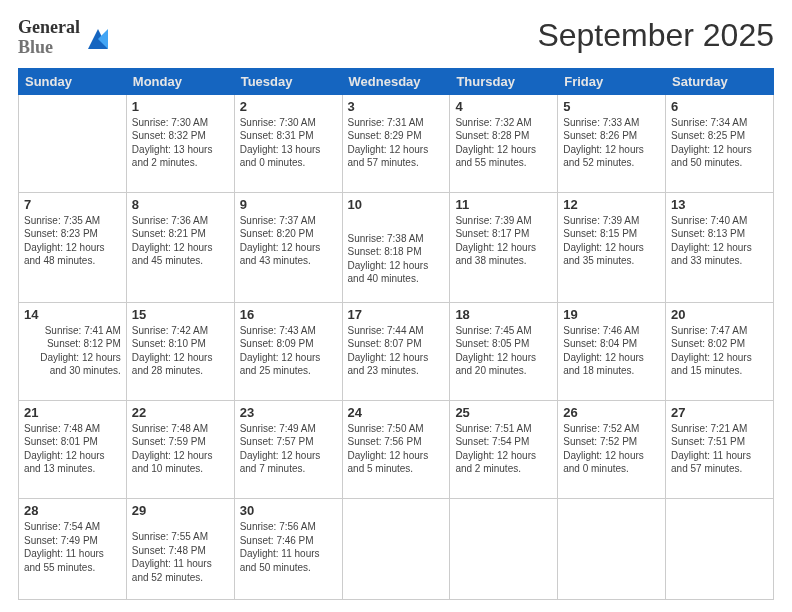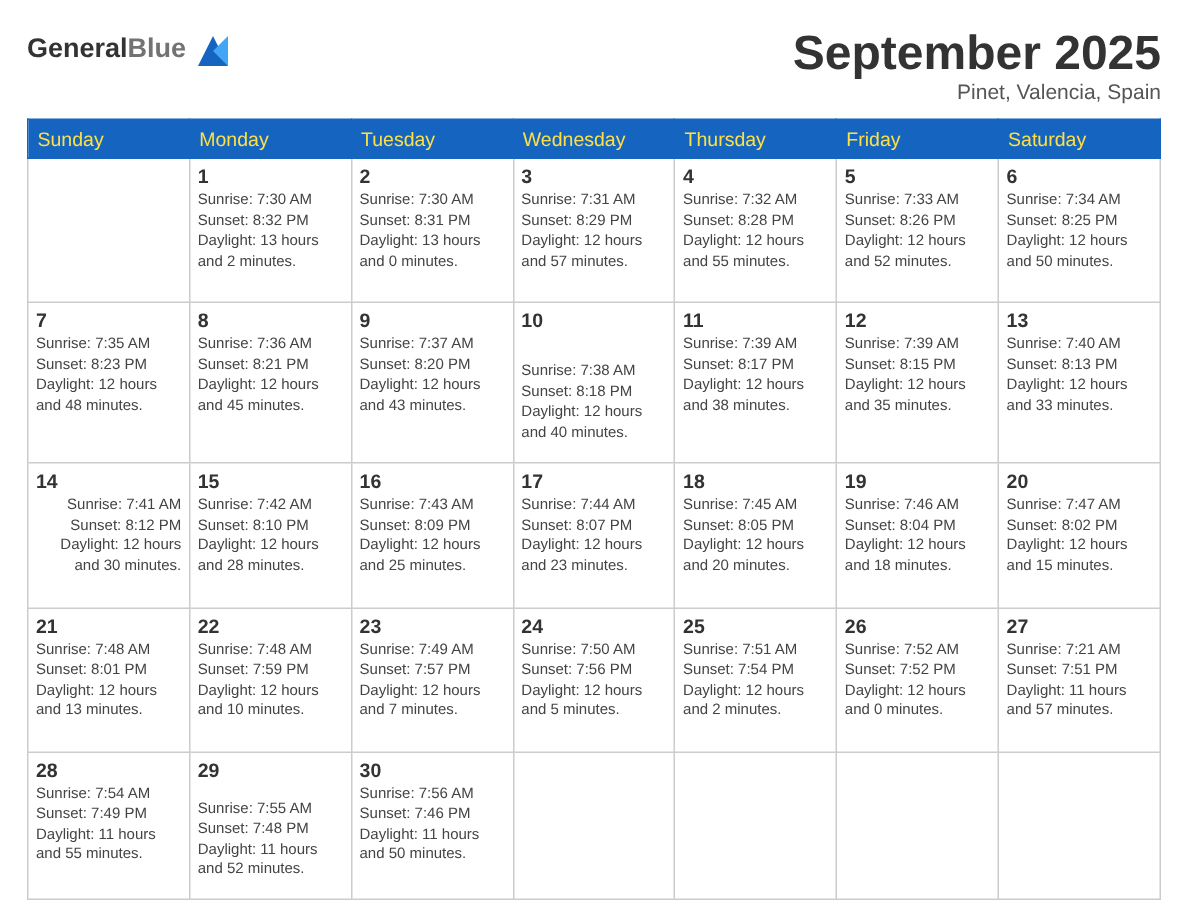--- a/index.html
+++ b/index.html
@@ -22,22 +22,23 @@
       justify-content: space-between;
       align-items: flex-start;
       margin-bottom: 10px;
     }
     .logo {
       display: flex;
       align-items: center;
     }
     .logo-text {
       display: flex;
-      flex-direction: row;
+      flex-direction: column;
       line-height: 1.1;
+      font-family: Liberation Serif, serif;
     }
     .logo-general {
       font-size: 18px;
       font-weight: bold;
       color: #333;
     }
     .logo-blue {
       font-size: 18px;
       font-weight: bold;
       color: #737373;
@@ -46,42 +47,42 @@
       width: 28px;
       height: 28px;
       margin-left: 4px;
       margin-top: 2px;
     }
     .title-block {
       text-align: right;
     }
     .month-title {
       font-size: 32px;
-      font-weight: bold;
+      font-weight: normal;
       color: #333;
       line-height: 1.1;
     }
     .subtitle {
       font-size: 14px;
       color: #555;
     }
     .calendar {
       flex: 1;
       border: 1px solid #ccc;
       border-collapse: collapse;
       width: 100%;
       table-layout: fixed;
     }
     .calendar th {
       background-color: #1565c0;
-      color: #fde047;
+      color: #e5e5e5;
       text-align: left;
       padding: 5px 6px;
       font-size: 13px;
-      font-weight: normal;
+      font-weight: bold;
       border: 1px solid #1565c0;
     }
     .calendar td {
       vertical-align: top;
       border: 1px solid #ccc;
       padding: 4px 5px;
       font-size: 10.5px;
       color: #333;
       height: 88px;
     }
@@ -110,21 +111,20 @@
         <span class="logo-general">General</span>
         <span class="logo-blue">Blue</span>
       </div>
       <svg class="logo-icon" viewBox="0 0 28 28" xmlns="http://www.w3.org/2000/svg">
         <polygon points="4,24 14,4 24,24" fill="#1565c0"></polygon>
         <polygon points="14,14 24,4 24,24" fill="#42a5f5"></polygon>
       </svg>
     </div>
     <div class="title-block">
       <div class="month-title">September 2025</div>
-      <div class="subtitle">Pinet, Valencia, Spain</div>
     </div>
   </div>
 
   <table class="calendar">
     <thead>
       <tr>
         <th>Sunday</th>
         <th>Monday</th>
         <th>Tuesday</th>
         <th>Wednesday</th>

